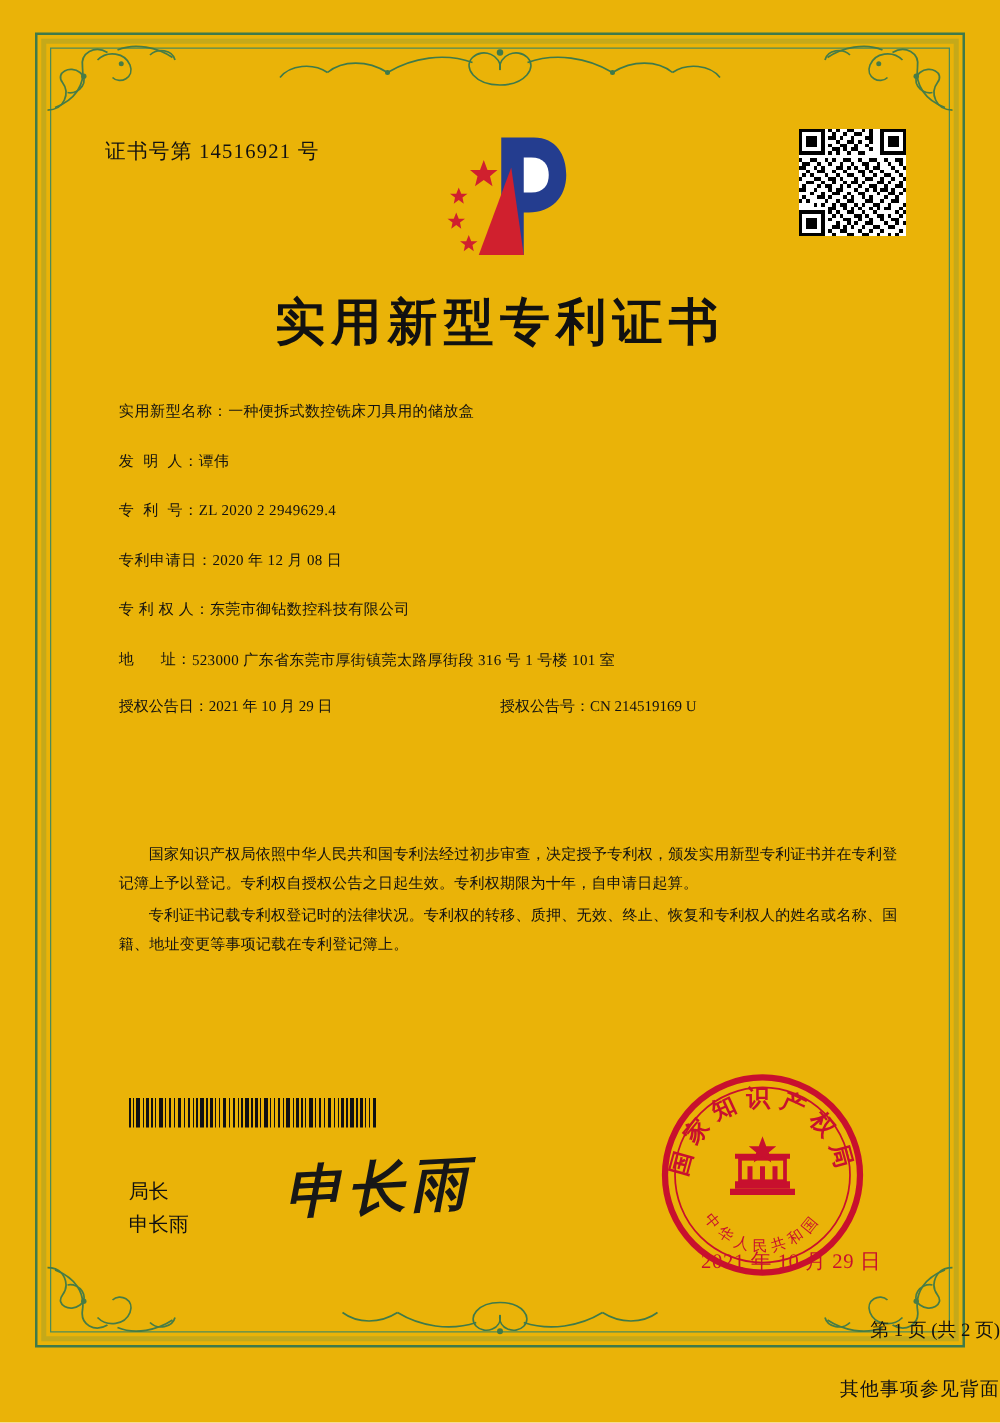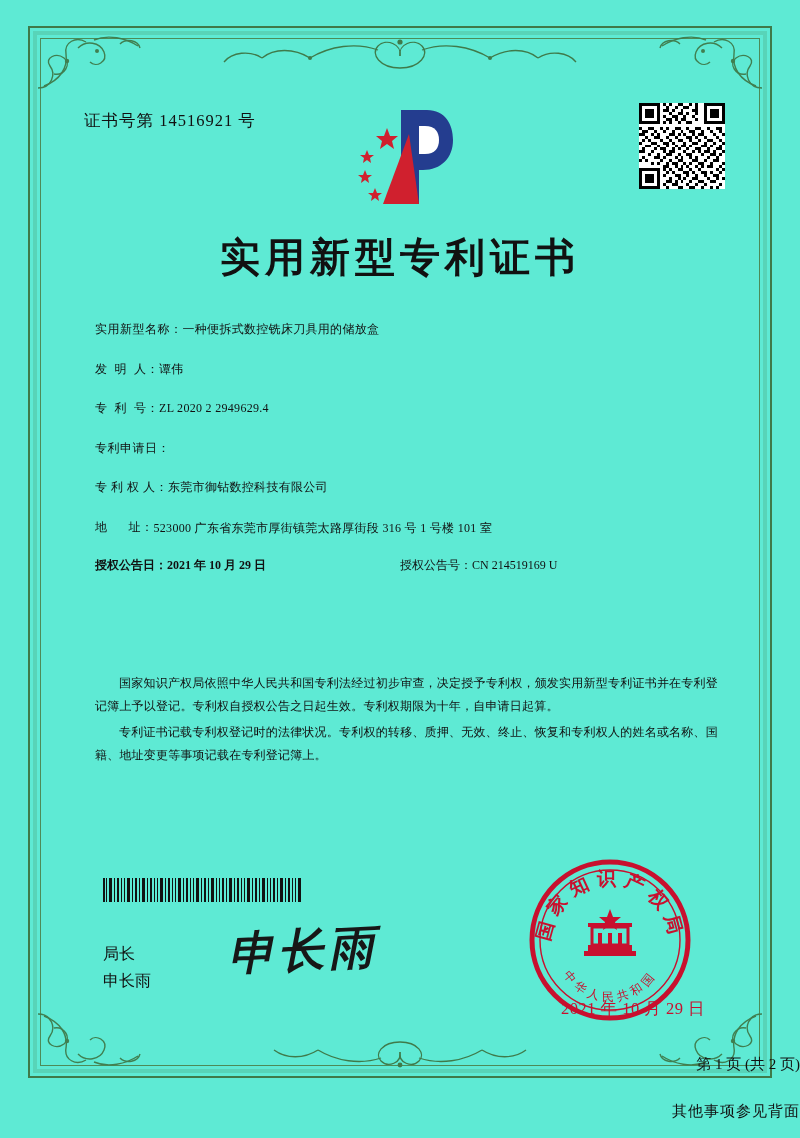--- a/index.html
+++ b/index.html
@@ -13,21 +13,21 @@
     font-family: "Liberation Serif", "DejaVu Serif", serif;
     color: #111111;
     position: relative;
     overflow: hidden;
   }
 
   
   .page {
     position: absolute;
     inset: 0;
-    background: #5eead4;
+    background: #eab308;
   }
   .border-outer {
     position: absolute;
     left: 28px;
     top: 26px;
     right: 28px;
     bottom: 60px;
     border: 2px solid #3f7a4a;
     box-sizing: border-box;
   }
@@ -143,21 +143,21 @@
     letter-spacing: 0.3px;
   }
   .row.tight { margin-bottom: 17px; }
   .addr-val { line-height: 1.75; }
 
   .row-inline {
     display: flex;
     align-items: baseline;
     margin-bottom: 16px;
   }
-  .row-inline .seg1 { flex: 0 0 305px; font-weight: bold; }
+  .row-inline .seg1 { flex: 0 0 305px; }
   .row-inline .seg2 { flex: 1 1 auto; }
 
   
   .body-text {
     position: absolute;
     left: 95px;
     right: 82px;
     top: 672px;
     font-size: 12px;
     line-height: 1.95;
@@ -561,20 +561,21 @@
     <div class="row">
       <span class="lbl">发  明  人：</span>
       <span class="val">谭伟</span>
     </div>
     <div class="row">
       <span class="lbl">专  利  号：</span>
       <span class="val">ZL 2020 2 2949629.4</span>
     </div>
     <div class="row">
       <span class="lbl">专利申请日：</span>
+      <span class="val">2020 年 12 月 08 日</span>
     </div>
     <div class="row">
       <span class="lbl">专 利 权 人：</span>
       <span class="val">东莞市御钻数控科技有限公司</span>
     </div>
     <div class="row tight">
       <span class="lbl">地      址：</span>
       <span class="val addr-val">523000 广东省东莞市厚街镇莞太路厚街段 316 号 1 号楼 101 室</span>
     </div>
 

